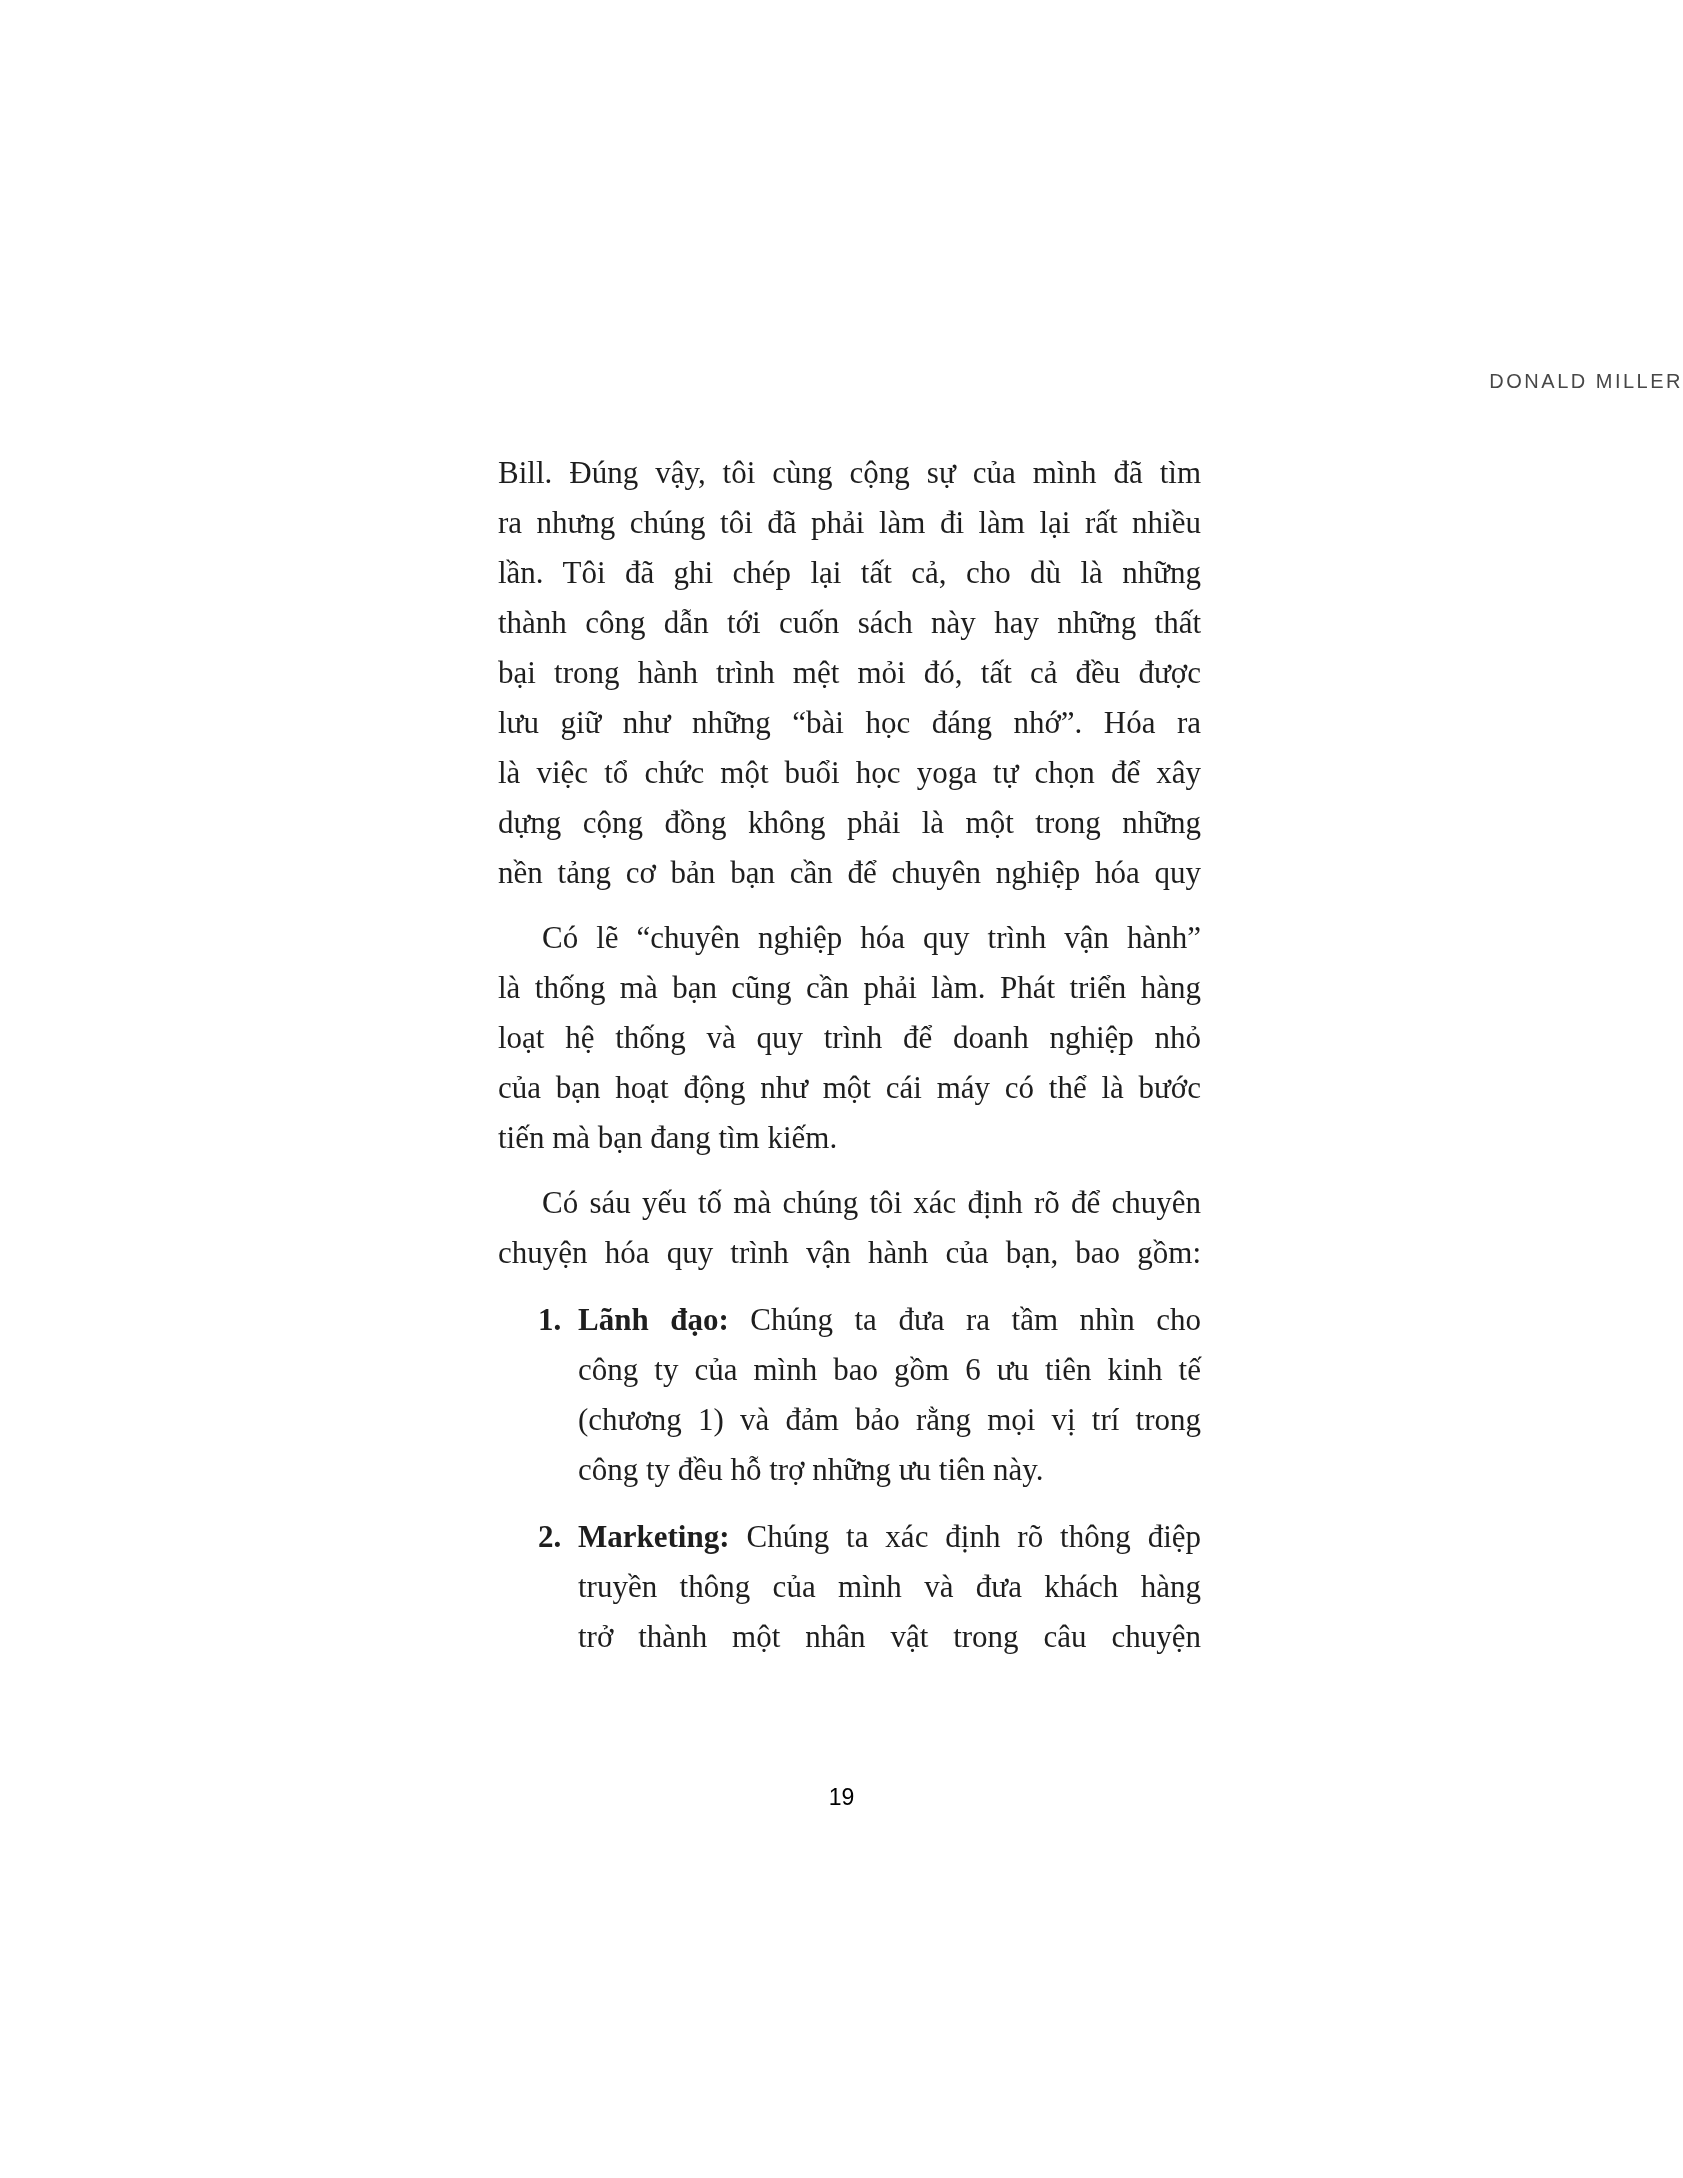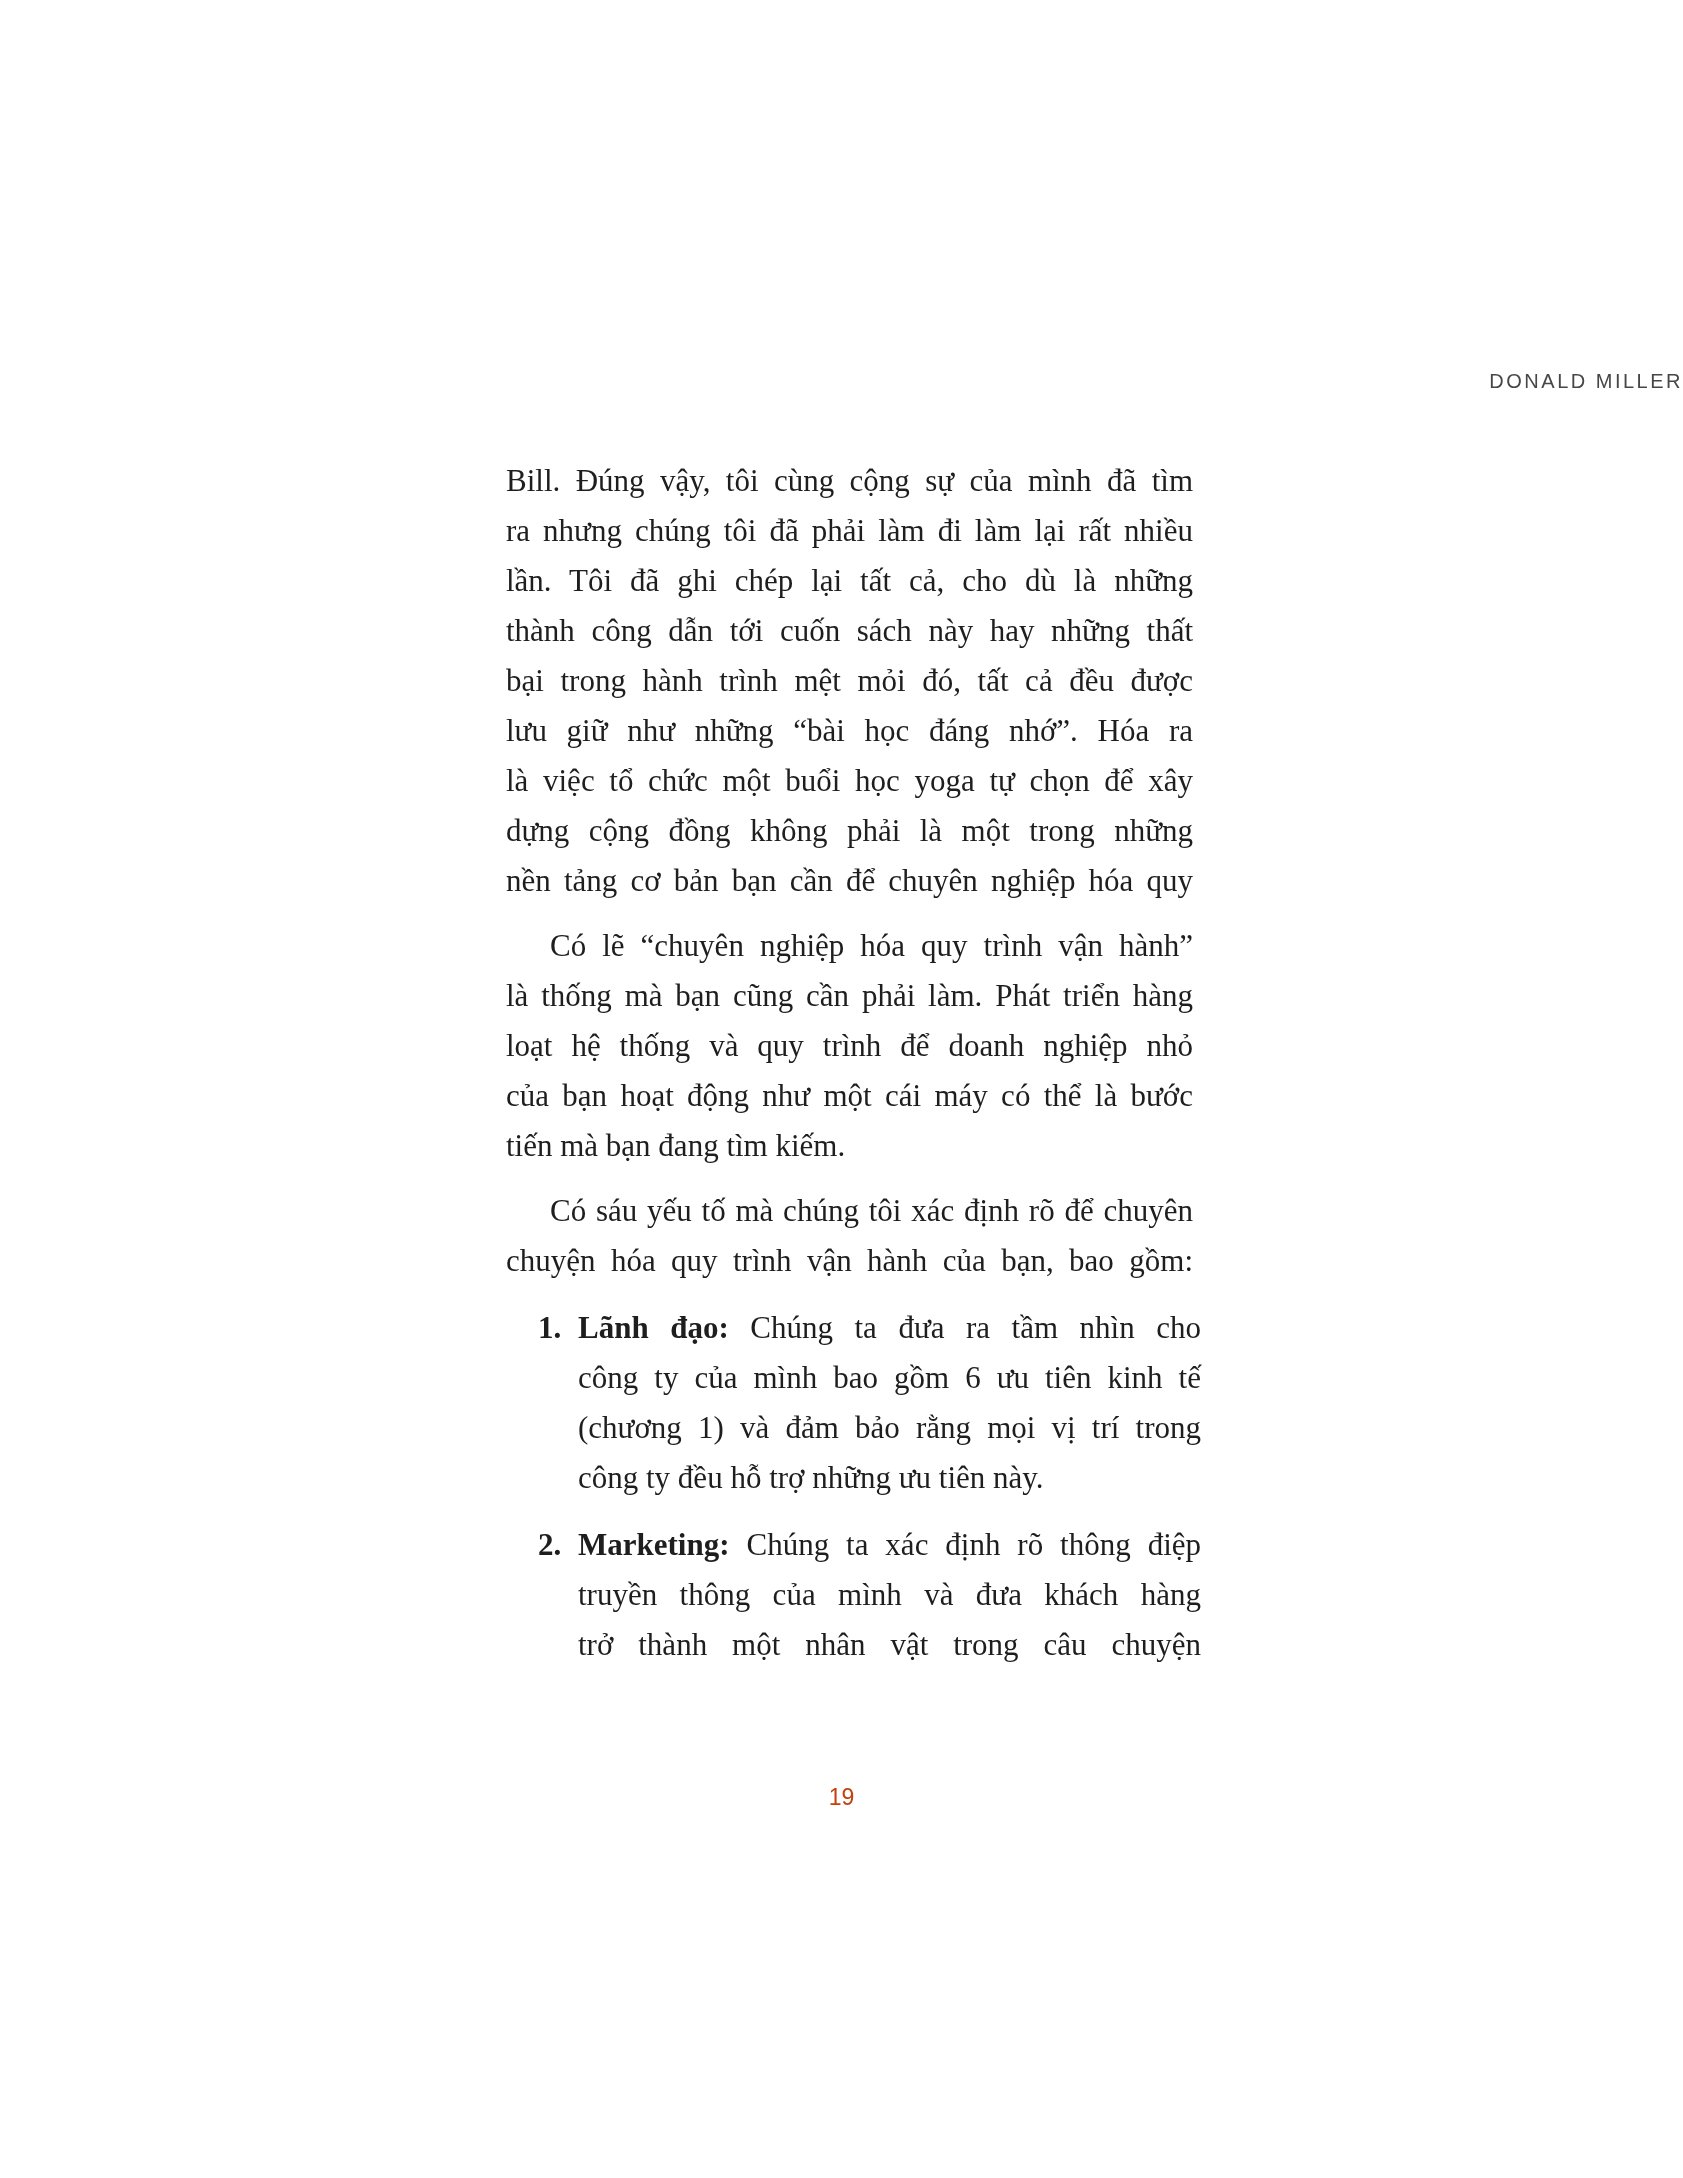--- a/index.html
+++ b/index.html
@@ -30,21 +30,21 @@
   .line {
     height: 50px;
     line-height: 50px;
     white-space: nowrap;
   }
   .line.j {
     white-space: normal;
     text-align: justify;
     text-align-last: justify;
   }
-  .para { margin: 8px; }
+  .para { margin: 0; }
   .para + .para { margin-top: 15px; }
   .indent { text-indent: 44px; }
   .list-item {
     margin-top: 17px;
     display: flex;
     padding-left: 40px;
   }
   .list-num {
     flex: none;
     width: 40px;
@@ -52,21 +52,21 @@
   }
   .item-body { flex: 1 1 auto; min-width: 0; }
   .lead-label { font-weight: bold; }
   .page-number {
     position: absolute;
     top: 1782px; left: 0; right: 0;
     text-align: center;
     font-family: "Liberation Sans", "DejaVu Sans", sans-serif;
     font-size: 23px;
     line-height: 30px;
-    color: #c2410c;
+    color: #000000;
   }
 </style>
 </head>
 <body>
 
 <div class="running-header">DONALD MILLER</div>
 
 <div class="text-block">
 
   <div class="para">

